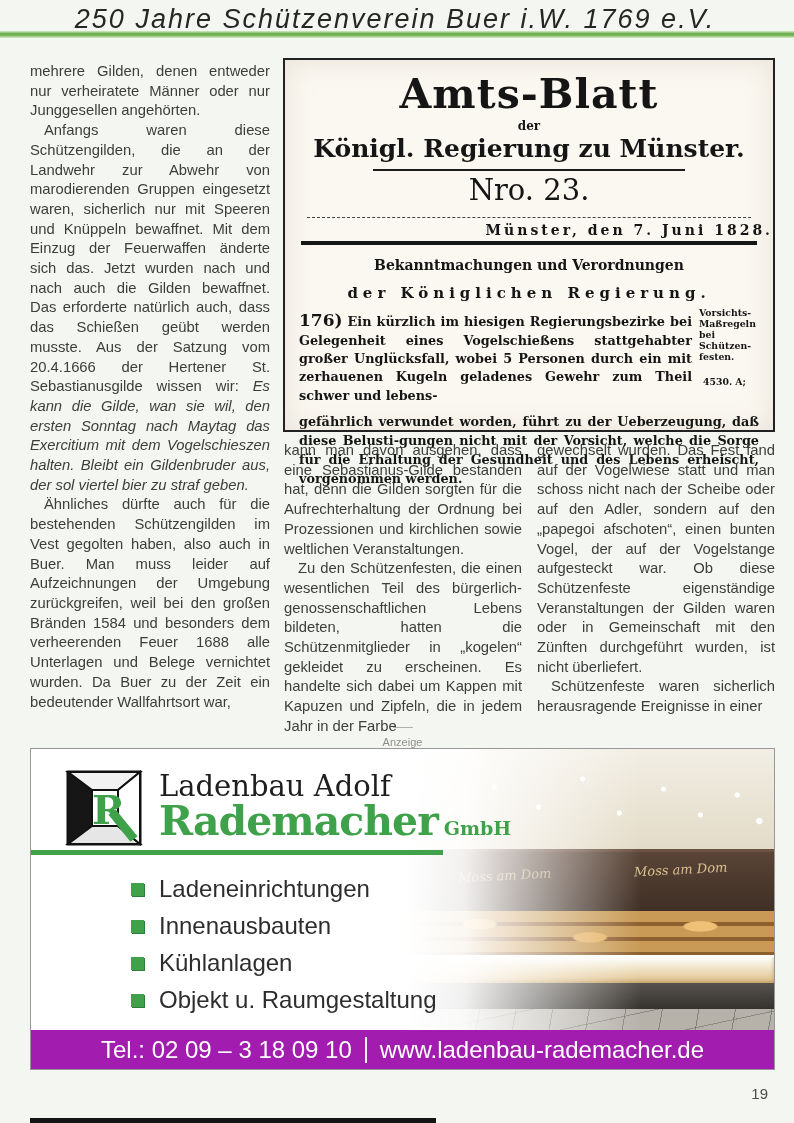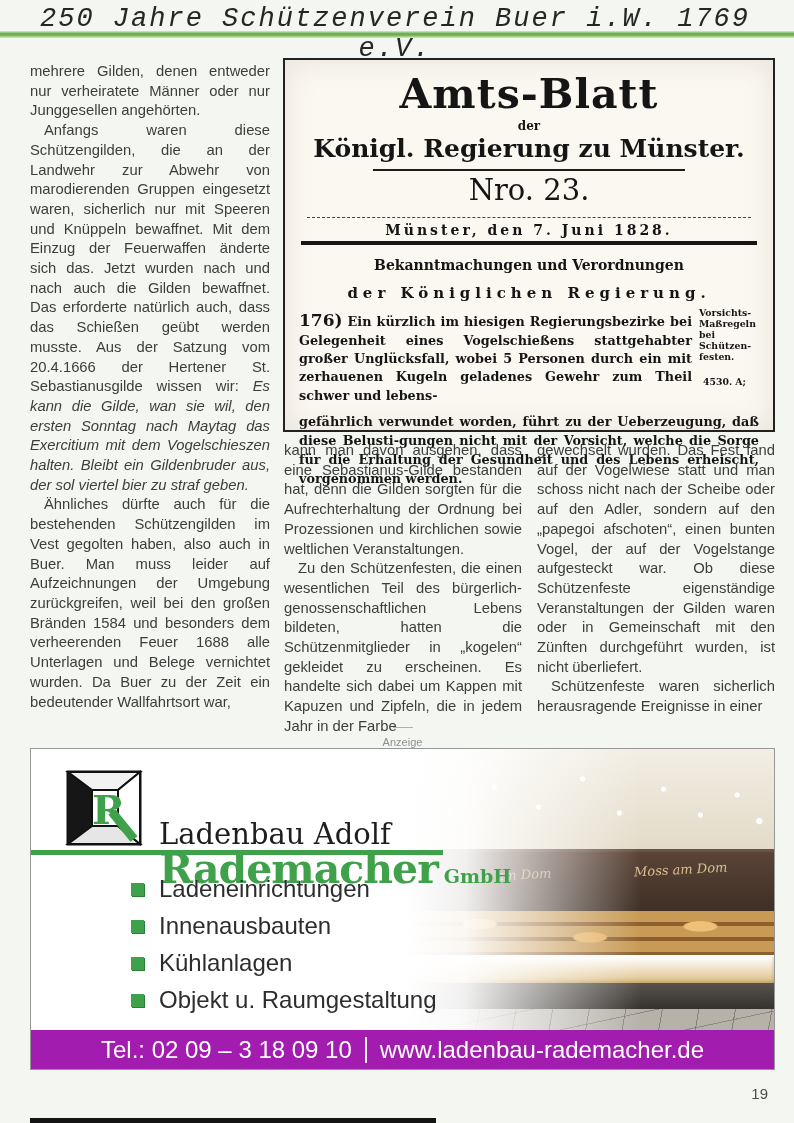--- a/index.html
+++ b/index.html
@@ -5,21 +5,21 @@
   html,body { margin:0; padding:0; background:#e8e8e8; }
   .page {
     position:relative; width:794px; height:1123px; margin:0 auto;
     background:#f4f7f1; overflow:hidden;
     font-family:"Liberation Sans", sans-serif; color:#3d3d3d;
   }
 
   
   .header-title {
     position:absolute; top:4px; left:0; right:4px; text-align:center;
-    font-family:Liberation Mono, monospace; font-style:italic;
+    font-family:Liberation Sans, sans-serif; font-style:italic;
     font-size:27px; letter-spacing:2px; color:#262626;
   }
   .header-rule {
     position:absolute; top:31px; left:0; width:794px; height:7px;
     background:linear-gradient(to bottom,#d7ecc6,#63a948 40%,#7cb95e 65%,#dcefcd);
   }
 
   
   .col { position:absolute; font-size:14.8px; line-height:19.7px; text-align:justify; }
   .col p { margin:0; }
@@ -35,21 +35,21 @@
     box-sizing:border-box; background:#fbf8f1; border:2px solid #222;
     font-family:"DejaVu Serif", serif; color:#151515;
     box-shadow:inset 0 0 30px rgba(120,110,90,.15);
   }
   .masthead1 { text-align:center; font-size:41px; font-weight:bold; margin-top:10px; letter-spacing:1px; }
   .masthead2 { text-align:center; font-size:12px; font-weight:bold; margin-top:1px; }
   .masthead3 { text-align:center; font-size:25px; font-weight:bold; margin-top:1px; }
   .mast-rule { width:64%; margin:6px auto 2px; border-top:2px solid #1c1c1c; }
   .issue     { text-align:center; font-size:29px; margin:2px 0 10px; }
   .rule-dash { margin:0 22px; border-top:1px dashed #444; }
-  .dateline  { text-align:center; font-weight:bold; font-size:14px; letter-spacing:3px; padding:4px 0 3px; }
+  .dateline  { text-align:right; font-weight:bold; font-size:14px; letter-spacing:3px; padding:4px 0 3px; }
   .rule-thick{ margin:0 16px 12px; border-top:4px solid #161616; }
   .section1  { text-align:center; font-weight:bold; font-size:14px; }
   .section2  { text-align:center; font-weight:bold; font-size:15px; letter-spacing:5px; margin:11px 0 6px; }
   .clip-body { display:flex; gap:7px; padding:0 8px 0 14px; }
   .clip-main { flex:1; font-weight:bold; font-size:12.8px; line-height:1.42; text-align:justify; }
   .clip-num  { font-size:17px; }
   .clip-margin { width:66px; font-weight:bold; font-size:9.3px; line-height:1.18; }
   .clip-ref  { margin-top:14px; padding-left:4px; }
   .clip-body2{ padding:7px 14px 0; font-weight:bold; font-size:12.8px; line-height:1.5; text-align:justify; }
 
@@ -101,21 +101,21 @@
     background:
       repeating-linear-gradient(100deg, rgba(92,90,84,.55) 0 1px, rgba(0,0,0,0) 1px 36px),
       repeating-linear-gradient(168deg, rgba(92,90,84,.45) 0 1px, rgba(0,0,0,0) 1px 26px),
       #b6b2aa;
   }
   .ph-fade { position:absolute; inset:0;
     background:linear-gradient(to right,#ffffff 0%,rgba(255,255,255,.92) 16%,rgba(255,255,255,.5) 38%,rgba(255,255,255,0) 64%); }
 
   
   .ad-logo-row { position:absolute; left:34px; top:20px; display:flex; gap:16px; align-items:flex-start; }
-  .ad-names { padding-top:2px;margin-top:48px; }
+  .ad-names { padding-top:2px; }
   .ad-name1 { font-family:"DejaVu Serif", serif; font-size:29px; color:#1e1e1e; line-height:1.05; }
   .ad-name2 { font-family:"DejaVu Serif", serif; font-size:41px; font-weight:bold; color:#3fa24b;
               line-height:1.0; letter-spacing:-1px; }
   .ad-gmbh  { font-size:19px; font-weight:bold; letter-spacing:0; margin-left:6px; }
   .ad-underline { position:absolute; left:0; top:101px; width:412px; height:5px; background:#3fa24b; }
 
   
   .ad-services { position:absolute; left:100px; top:126px; margin:0; padding:0; list-style:none; }
   .ad-services li { display:flex; align-items:center; gap:15px; font-size:24px; color:#2d2d2d; margin-bottom:9px; }
   .bullet { width:13px; height:13px; background:#3fa24b; flex:0 0 auto; box-shadow:1px 1px 0 #2c7f38; }

